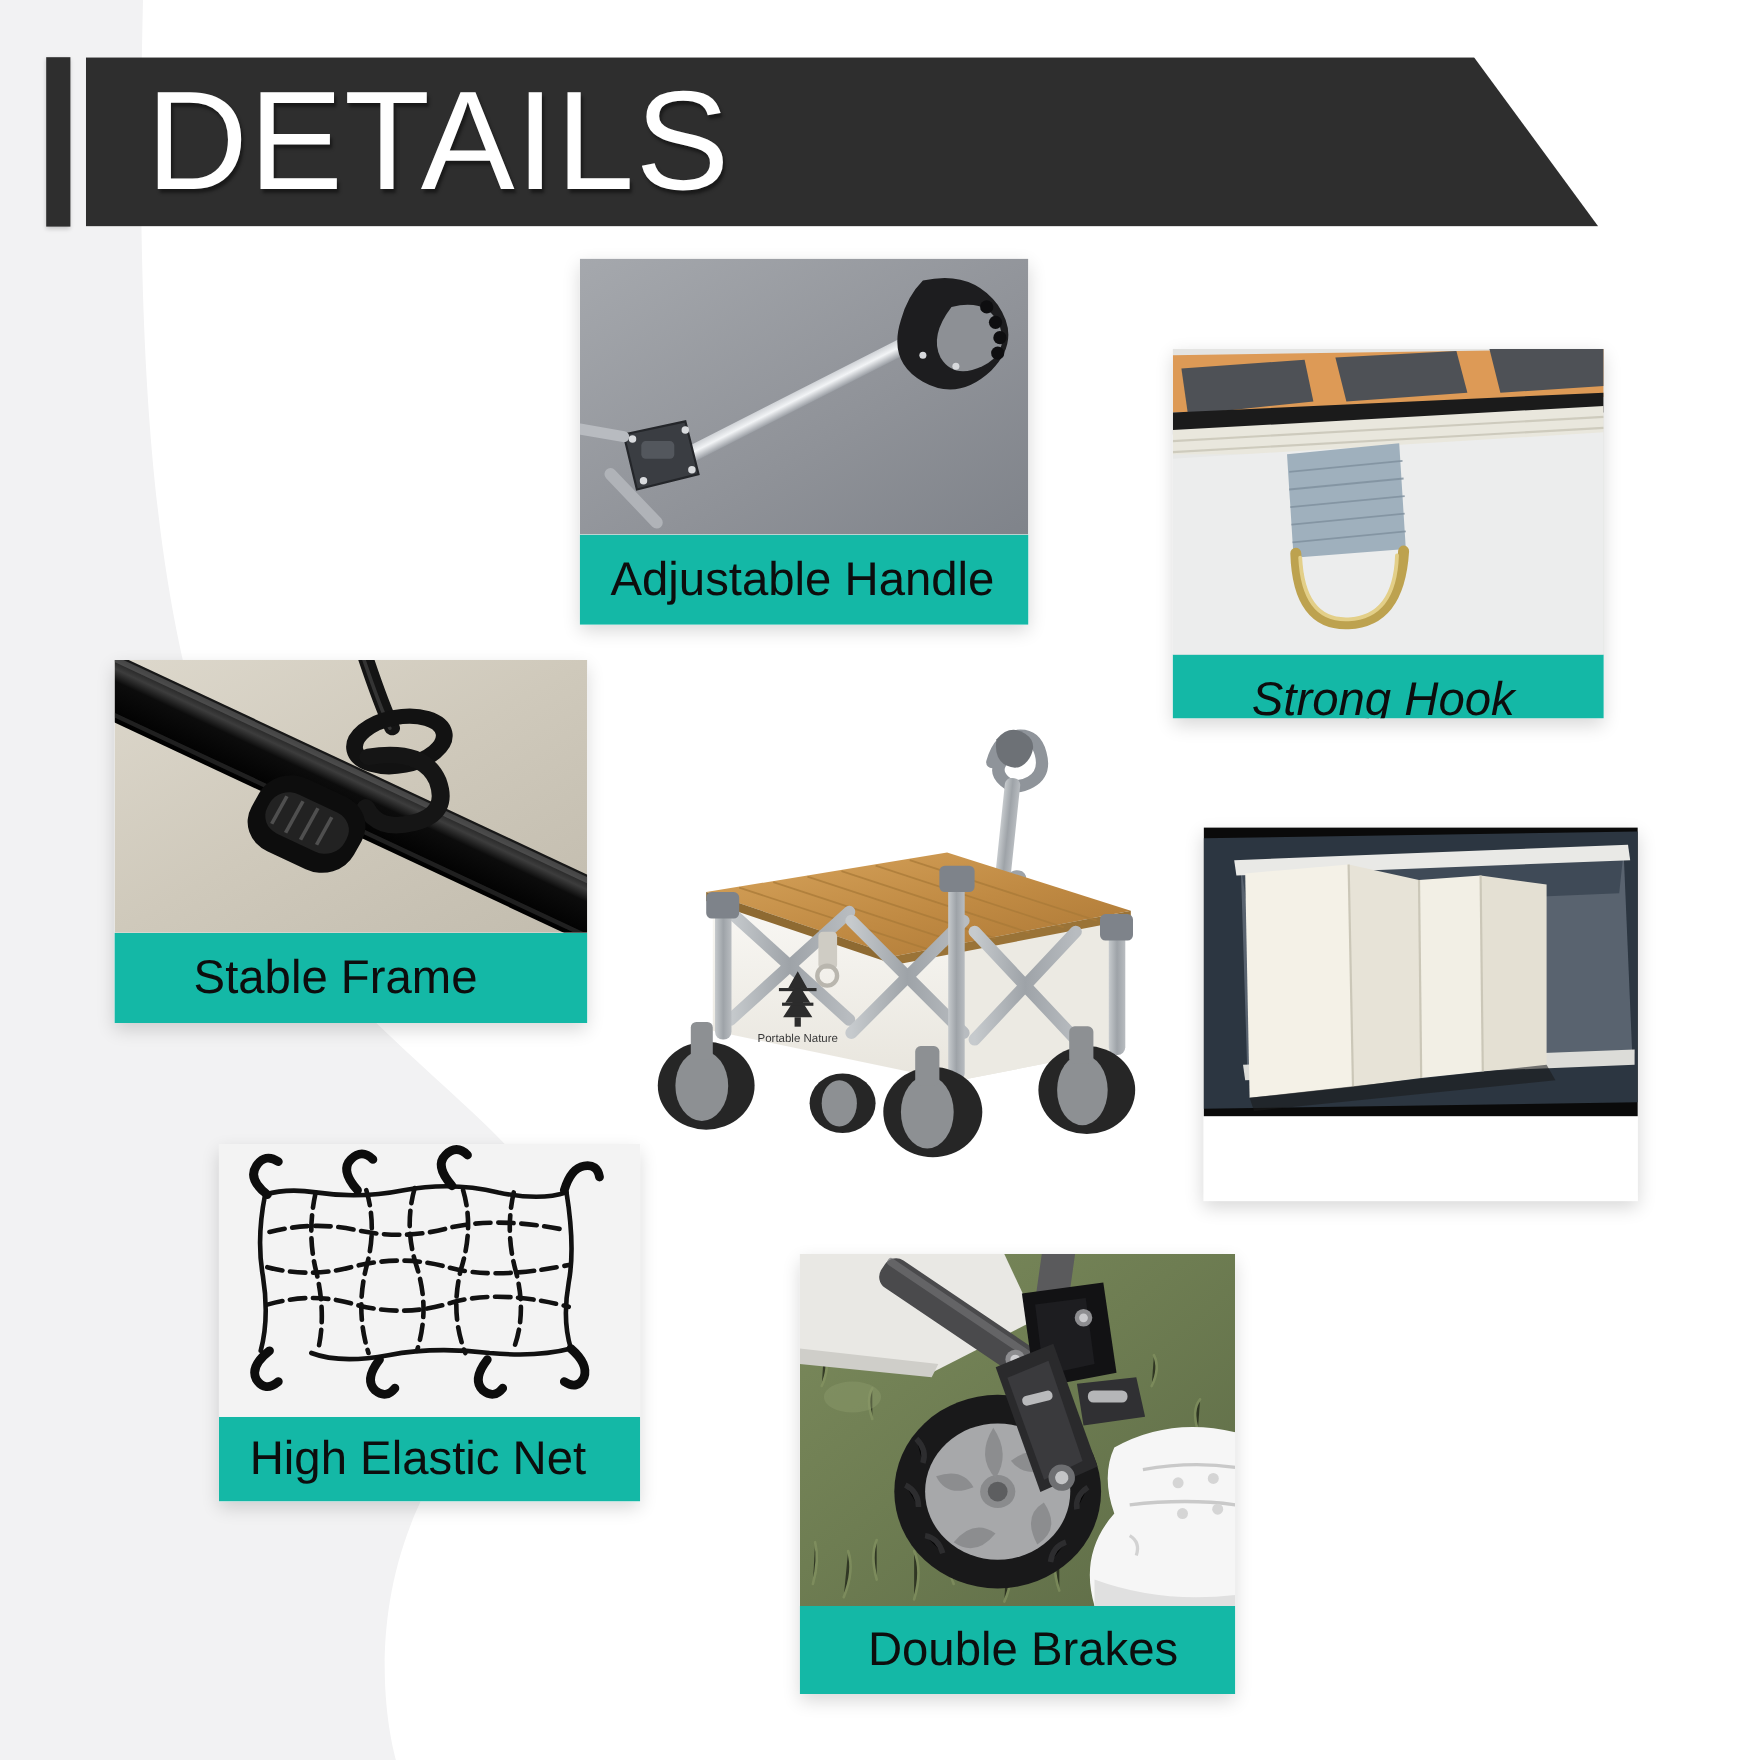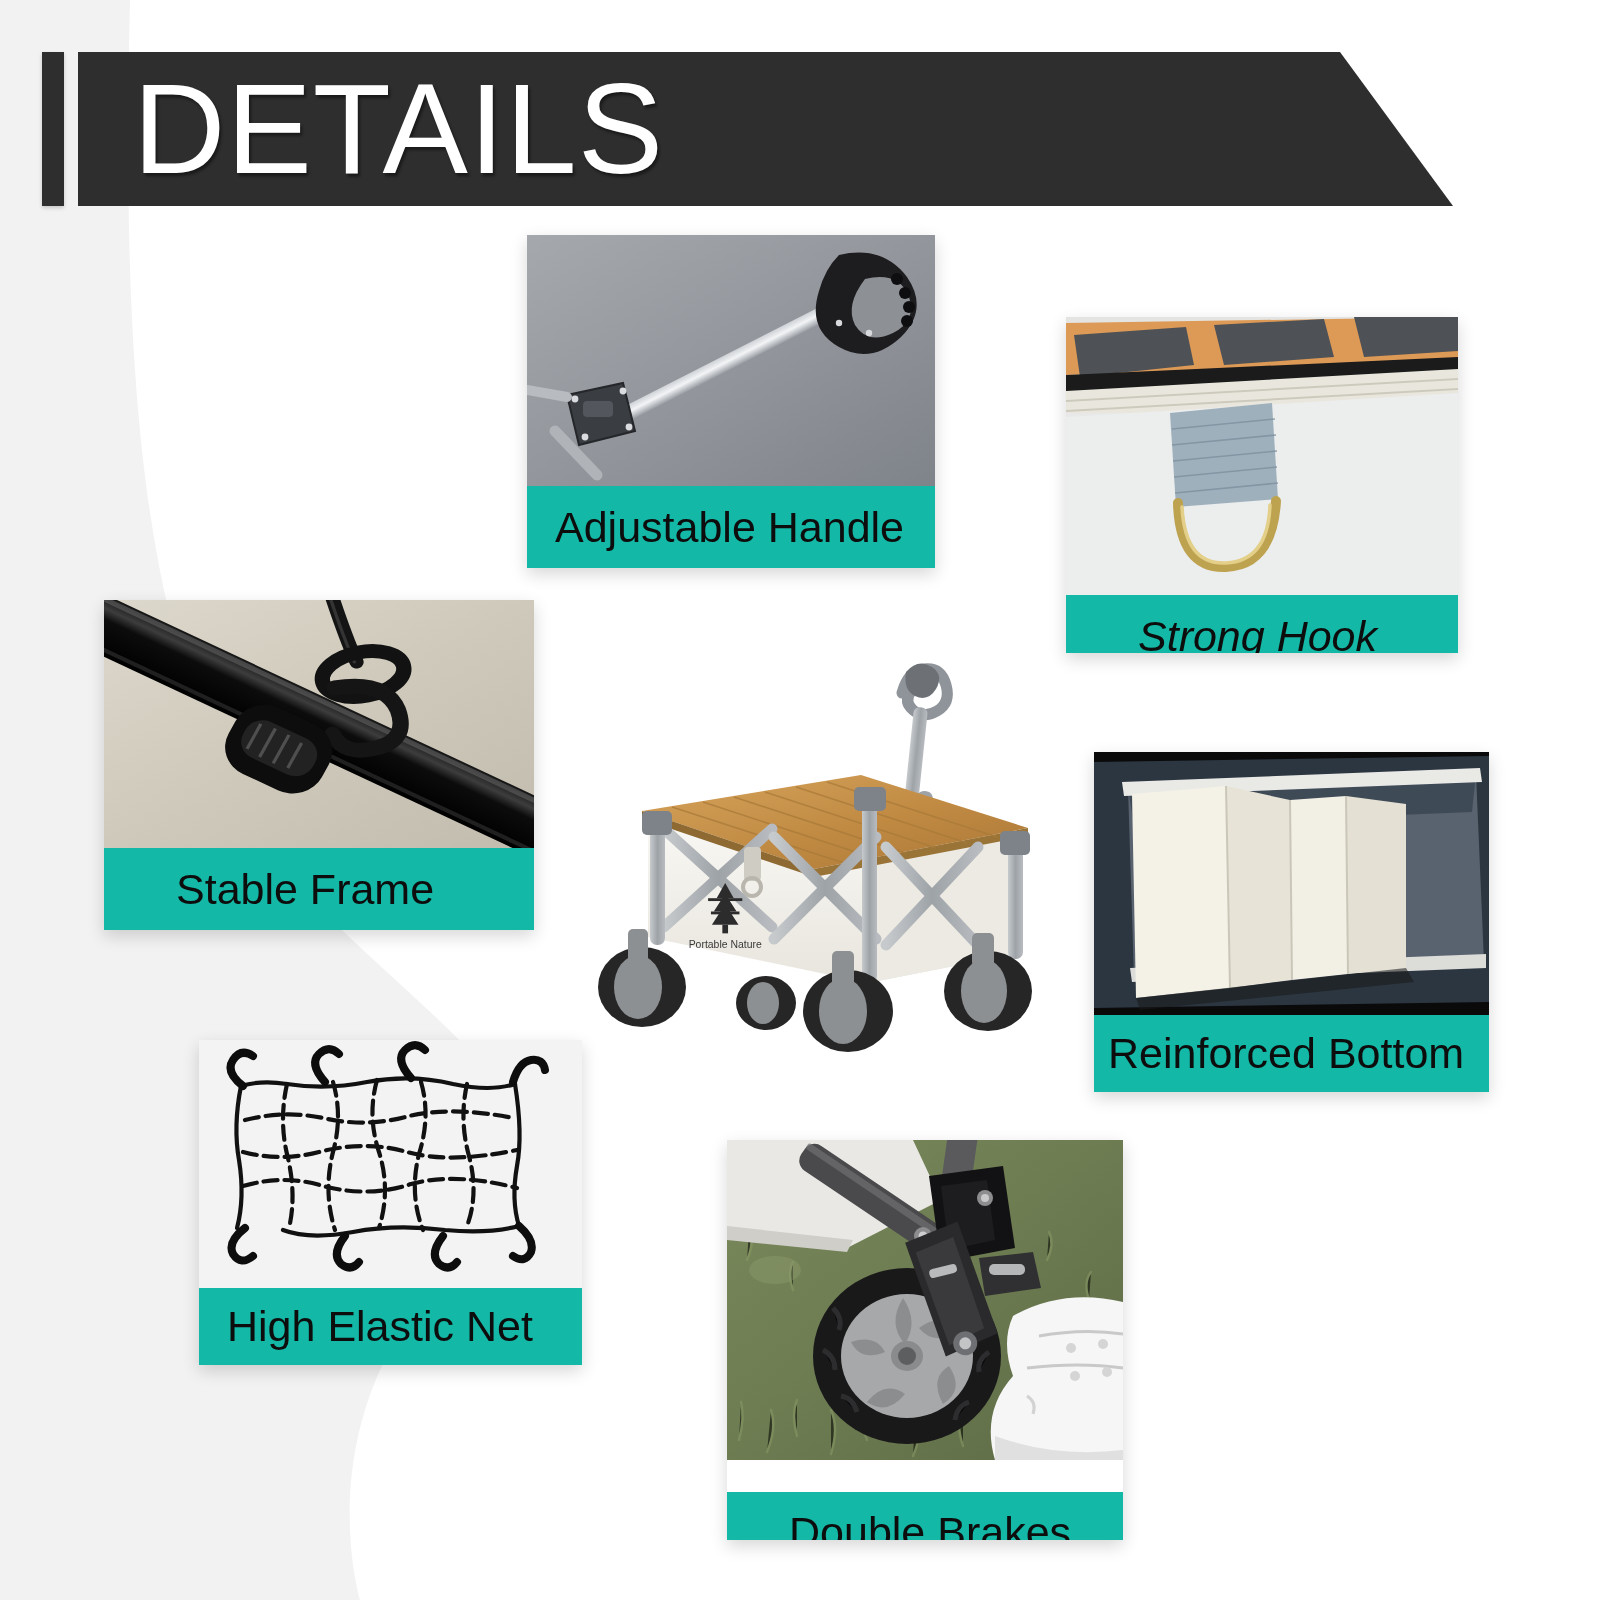--- a/index.html
+++ b/index.html
@@ -90,21 +90,21 @@
   .card-bottom{left:1094px;top:752px;width:395px;height:340px;}
   .card-bottom .photo{height:263px;}
   .card-bottom .label{height:77px;padding-left:14px;}
 
   .card-net{left:199px;top:1040px;width:383px;height:325px;text-align:right;}
   .card-net .photo{height:248px;background:#f3f3f3;}
   .card-net .label{height:77px;padding-left:28px;}
 
   .card-brakes{left:727px;top:1140px;width:396px;height:400px;}
   .card-brakes .photo{height:320px;}
-  .card-brakes .label{height:80px;padding-left:62px;margin-top:32px;}
+  .card-brakes .label{height:80px;padding-left:62px;}
 
   
   .product{
     position:absolute;left:576px;top:615px;width:500px;height:460px;
     z-index:3;
   }
 </style>
 </head>
 <body>
 
@@ -376,21 +376,20 @@
           <g stroke="#cbc7b8" stroke-width="2" fill="none">
             <path d="M132 34 L136 236"></path>
             <path d="M196 48 L198 228"></path>
             <path d="M252 44 L254 222"></path>
           </g>
         </g>
 
         <path d="M42 246 L312 216 L320 230 L46 258 Z" fill="#1a1a1a" opacity=".55"></path>
       </svg>
     </div>
-    <div class="label">Reinforced Bottom</div>
   </div>
 
   <div class="card card-net">
     <div class="photo">
       <svg viewBox="0 0 383 248" width="100%" height="100%" preserveAspectRatio="none">
         <rect width="383" height="248" fill="#f3f3f3"></rect>
         <g stroke="#111" stroke-width="4.2" fill="none" stroke-linecap="round">
 
           <path d="M42 46 q20 -6 46 -2 q40 6 80 -2 q44 -8 86 2 q38 8 62 0"></path>
           <path d="M316 44 q8 50 2 82 q-6 34 2 60"></path>

